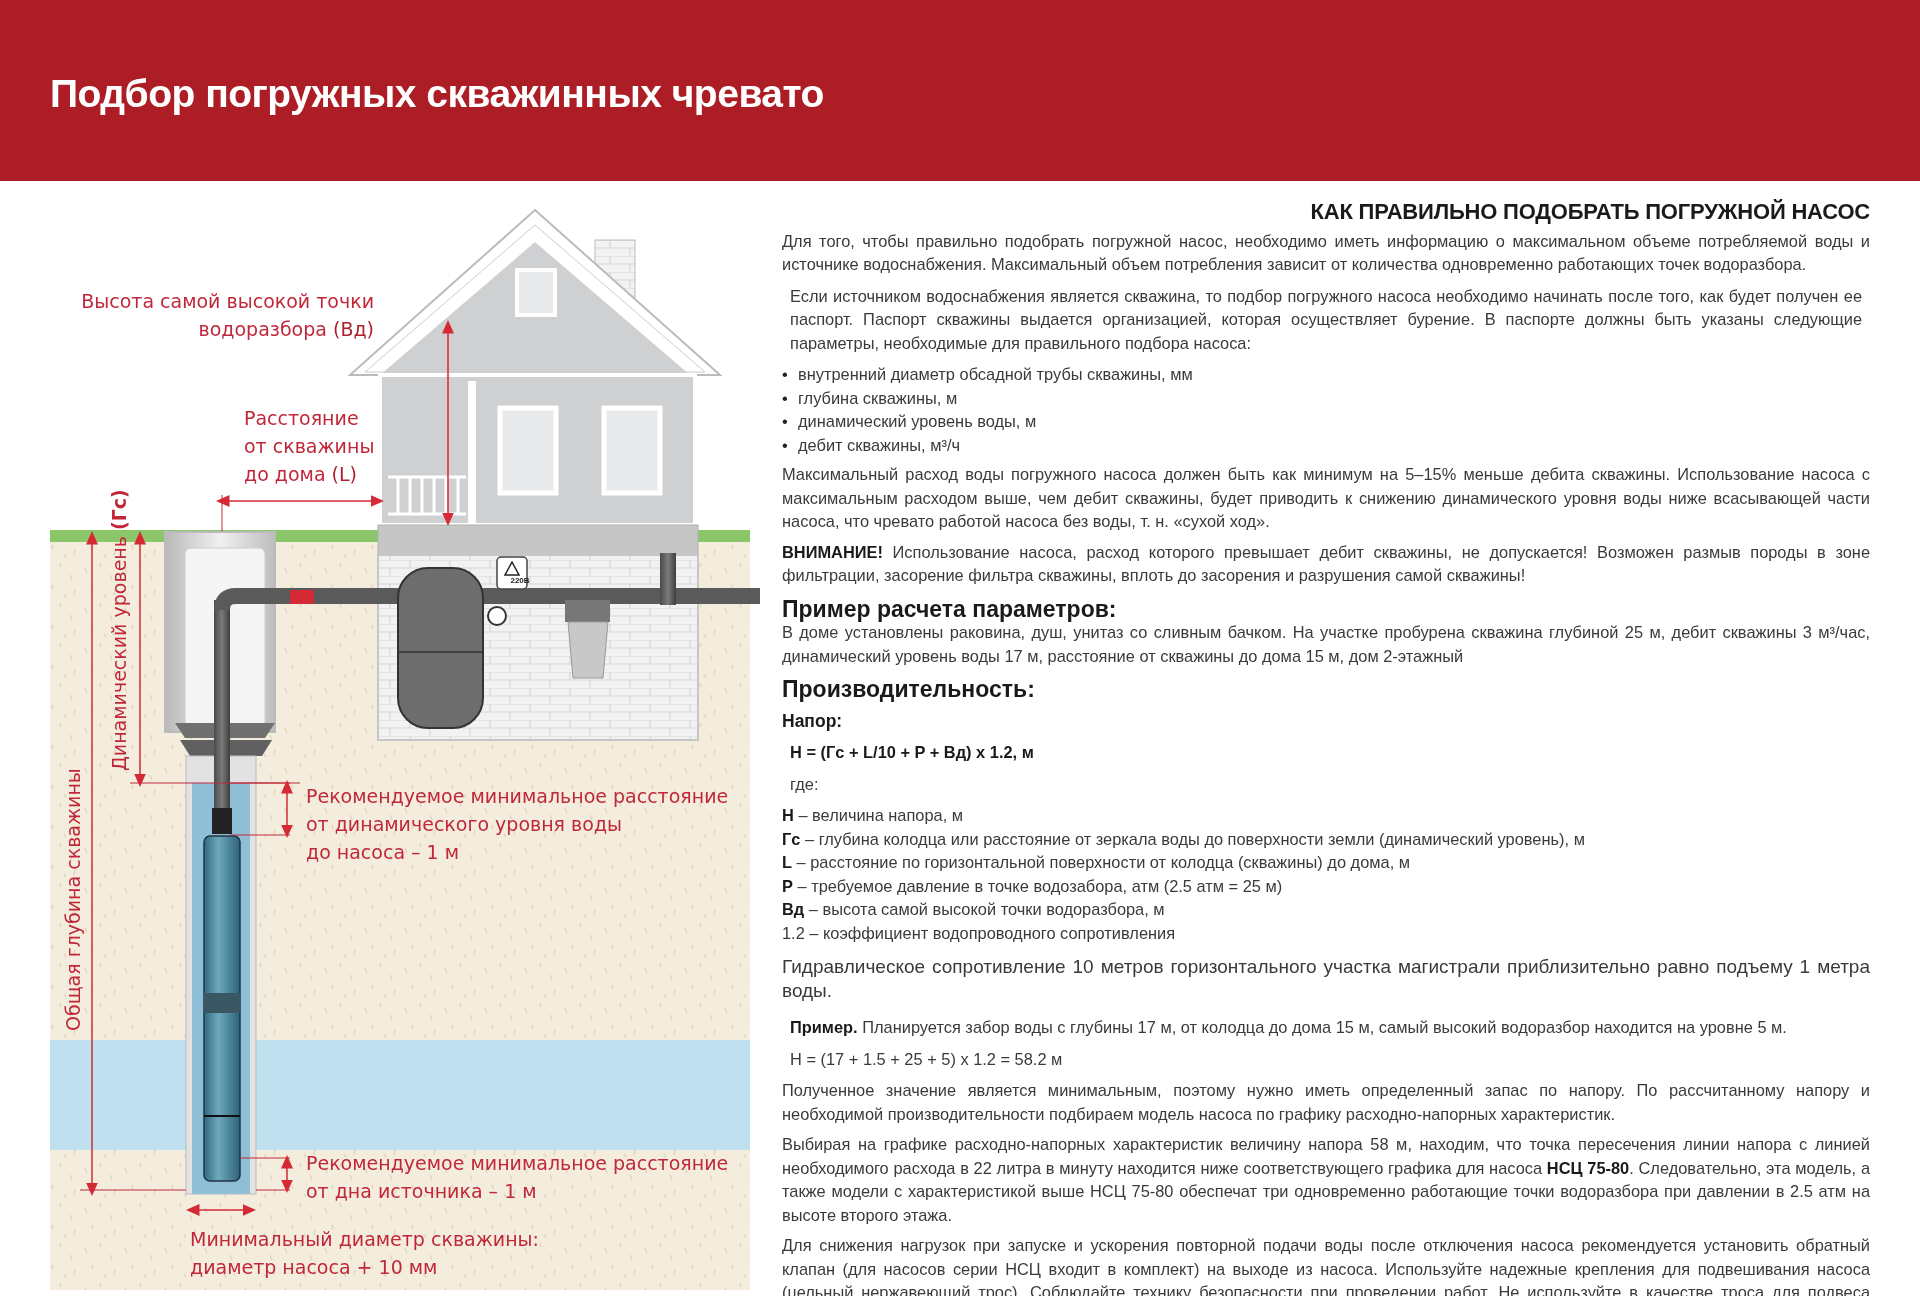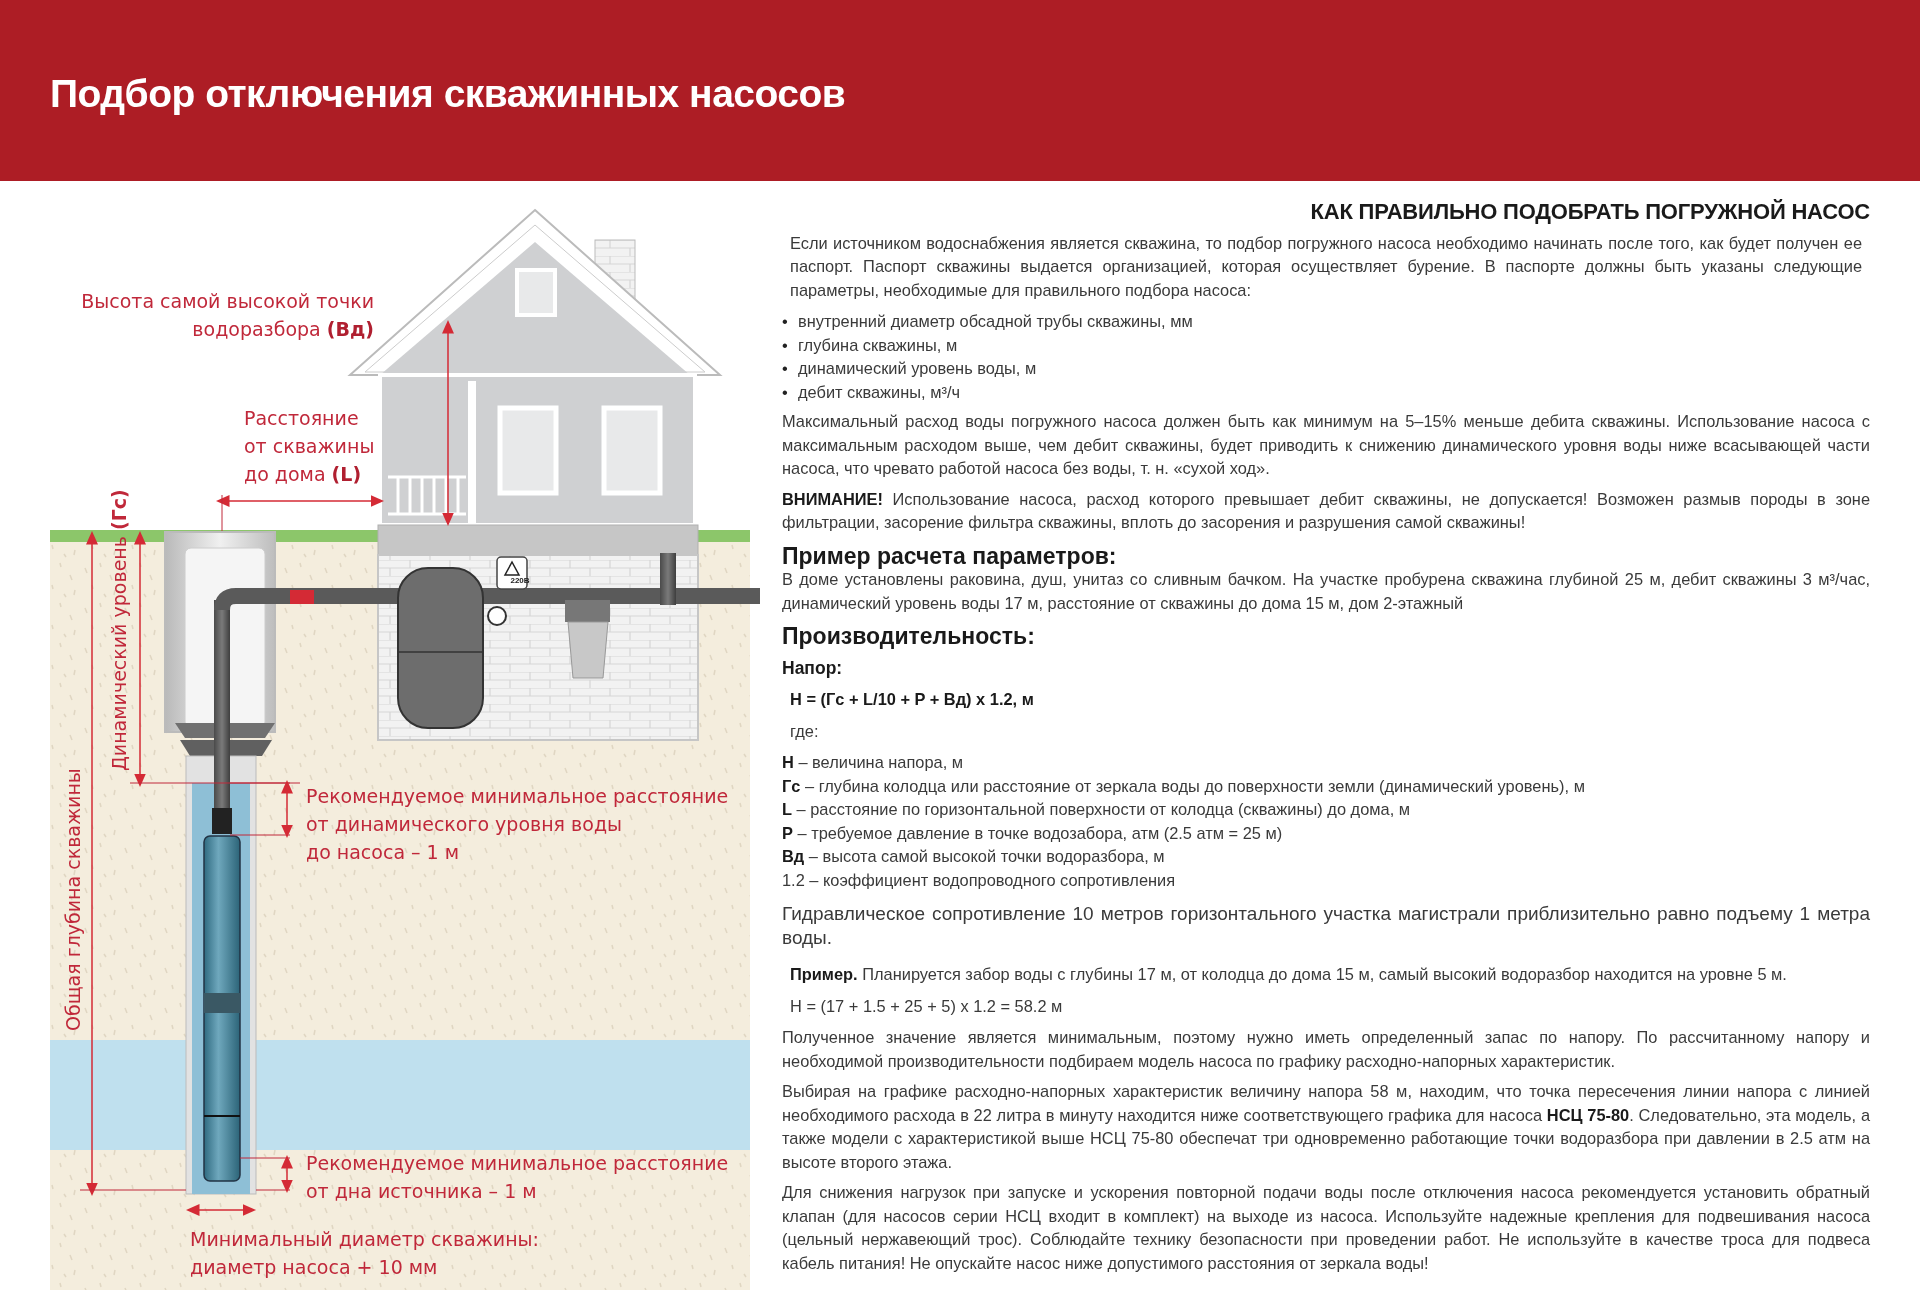--- a/index.html
+++ b/index.html
@@ -3,21 +3,21 @@
 <meta charset="utf-8">
 <style>
   html, body { margin:0; padding:0; }
   body { width:1920px; height:1296px; background:#ffffff; position:relative; overflow:hidden; font-family:"Liberation Sans", sans-serif; }
   .banner { position:absolute; left:0; top:0; width:1920px; height:181px; background:#ad1d25; }
   .banner h1 { position:absolute; left:50px; top:72px; margin:0; color:#fff; font-family:"Liberation Sans", sans-serif; font-weight:bold; font-size:39px; letter-spacing:-0.5px; }
 
   
   .diagram { position:absolute; left:0; top:181px; width:760px; height:1115px; }
   .lbl { position:absolute; color:#c0283a; font-family:"DejaVu Sans", sans-serif; font-size:19px; line-height:28px; }
-  .lbl b { font-weight:bold; color:#b01f30; }
+  .lbl b { font-weight:normal; color:#b01f30; }
   .lbl-right { text-align:right; }
   .vert { position:absolute; transform-origin:left top; transform:rotate(-90deg); white-space:nowrap; color:#c0283a; font-family:"DejaVu Sans", sans-serif; font-size:19px; }
 
   
   .content { position:absolute; left:782px; top:200px; width:1088px; color:#3a3a3a; font-family:"Liberation Sans", sans-serif; font-size:16.4px; line-height:23.5px; }
   .content p { margin:0 0 7px 0; text-align:justify; }
   .content h2 { margin:0 0 6px 0; font-size:22px; font-weight:bold; color:#1a1a1a; letter-spacing:-0.2px;text-align:right; }
   .content h3 { margin:10px 0 0 0; font-size:23px; font-weight:bold; color:#1a1a1a; }
   .content h4 { margin:8px 0 6px 0; font-size:17.5px; font-weight:bold; color:#1a1a1a; }
   .content ul { margin:0 0 6px 0; padding:0; list-style:none; }
@@ -27,21 +27,21 @@
   .content .legend-line { margin:0; }
   .content .legend-line b { color:#1a1a1a; }
   .content .note { margin:10px 0 14px 0; font-size:19px; }
   .content .strong { font-weight:bold; color:#1a1a1a; }
   .content .nomargin { margin:8px; }
 </style>
 </head>
 <body>
 
 <div class="banner">
-  <h1>Подбор отключения скважинных насосов</h1>
+  <h1>Подбор погружных скважинных чревато</h1>
 </div>
 
 <div class="diagram">
   <svg width="760" height="1115" viewBox="0 181 760 1115" xmlns="http://www.w3.org/2000/svg">
     <defs>
       <marker id="arr" markerWidth="10" markerHeight="10" refX="5" refY="5" orient="auto-start-reverse">
         <path d="M0,1 L9,5 L0,9 z" fill="#d42a35"></path>
       </marker>
       <linearGradient id="pipeV" x1="0" x2="1">
           <stop offset="0" stop-color="#4a4a4a"></stop>
@@ -177,20 +177,21 @@
   </div>
   <div class="lbl" style="left:190px; top:1044px;">
     <span>Минимальный диаметр скважины:</span><br>
     <span>диаметр насоса + 10 мм</span>
   </div>
   <div style="position:absolute; left:499px; top:395px; width:42px; text-align:center; font-size:8px; font-weight:bold; color:#222;">220В</div>
 </div>
 
 <div class="content">
   <h2>КАК ПРАВИЛЬНО ПОДОБРАТЬ ПОГРУЖНОЙ НАСОС</h2>
+  <p>Для того, чтобы правильно подобрать погружной насос, необходимо иметь информацию о максимальном объеме потребляемой воды и источнике водоснабжения. Максимальный объем потребления зависит от количества одновременно работающих точек водоразбора.</p>
   <p class="nomargin">Если источником водоснабжения является скважина, то подбор погружного насоса необходимо начинать после того, как будет получен ее паспорт. Паспорт скважины выдается организацией, которая осуществляет бурение. В паспорте должны быть указаны следующие параметры, необходимые для правильного подбора насоса:</p>
   <ul>
     <li>внутренний диаметр обсадной трубы скважины, мм</li>
     <li>глубина скважины, м</li>
     <li>динамический уровень воды, м</li>
     <li>дебит скважины, м³/ч</li>
   </ul>
   <p>Максимальный расход воды погружного насоса должен быть как минимум на 5–15% меньше дебита скважины. Использование насоса с максимальным расходом выше, чем дебит скважины, будет приводить к снижению динамического уровня воды ниже всасывающей части насоса, что чревато работой насоса без воды, т. н. «сухой ход».</p>
   <p><span class="strong">ВНИМАНИЕ!</span><span> Использование насоса, расход которого превышает дебит скважины, не допускается! Возможен размыв породы в зоне фильтрации, засорение фильтра скважины, вплоть до засорения и разрушения самой скважины!</span></p>
 

